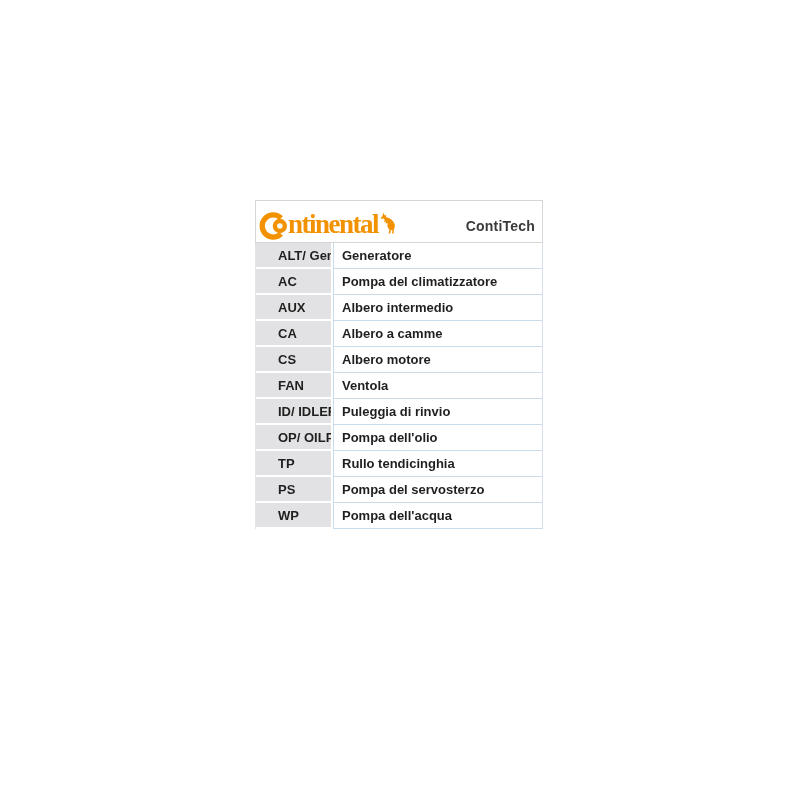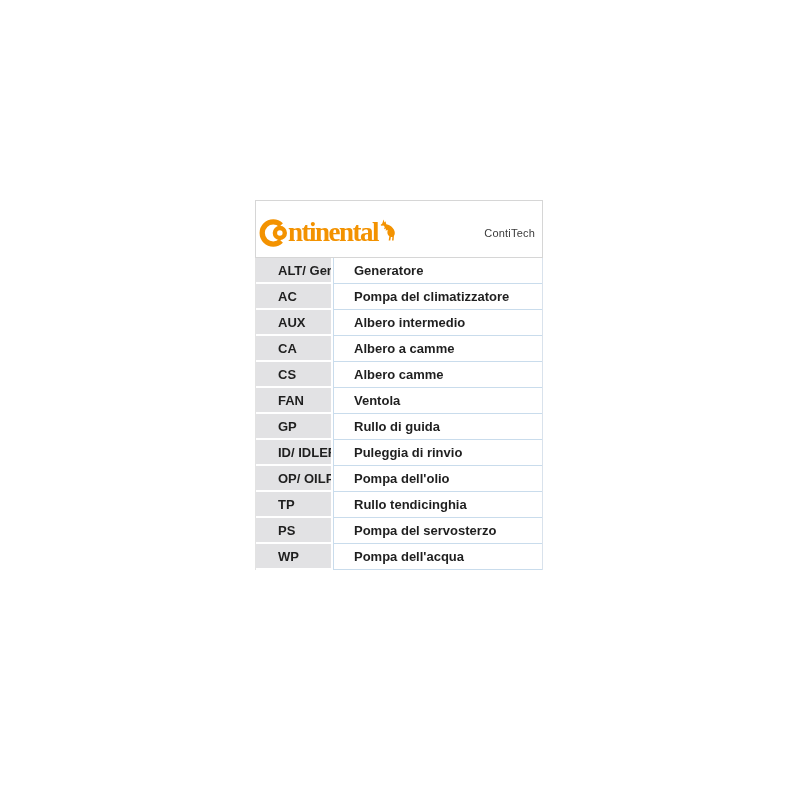--- a/index.html
+++ b/index.html
@@ -5,37 +5,37 @@
   html,body{margin:0;padding:0;}
   body{
     width:800px;height:800px;position:relative;background:#ffffff;
     font-family:"Liberation Sans", sans-serif;
     -webkit-font-smoothing:antialiased;
   }
   .card{
     position:absolute;left:255px;top:200px;width:288px;box-sizing:border-box;
   }
   .header{
-    box-sizing:border-box;height:58px;background:#ffffff;
+    box-sizing:border-box;height:43px;background:#ffffff;
     border:1px solid var(--card-border-gray,#D6D6D6);
     display:flex;align-items:center;justify-content:space-between;
     padding:8px 7px 0 3px;
   }
   .logo{
     display:flex;align-items:center;color:var(--brand-orange,#F39200);
     line-height:1;white-space:nowrap;
   }
   .logo svg{display:block;}
   .logo-rest{
     font-family:"Liberation Serif", serif;font-weight:bold;
     font-size:27px;letter-spacing:-1.5px;margin-left:-3px;margin-top:-2px;
   }
   .horse{margin-left:2px;margin-top:-6px;}
   .subbrand{
-    font-size:11px;font-weight:normal;color:var(--subbrand-gray,#3A3A3A);
+    font-size:14px;font-weight:bold;color:var(--subbrand-gray,#3A3A3A);
     letter-spacing:0.2px;
   }
   table.legend{
     border-collapse:separate;border-spacing:0;width:100%;
     border-left:1px solid #E3E3E3;border-right:1px solid #D9E2EC;
     table-layout:fixed;
   }
   table.legend td{
     height:23px;font-size:13px;font-weight:bold;
     color:var(--text-dark,#1F1F1F);vertical-align:middle;
@@ -43,21 +43,21 @@
   }
   td.abbr{
     width:77px;background:var(--abbr-cell-gray,#E2E2E4);
     border-bottom:2px solid #ffffff;border-right:2px solid #ffffff;
     padding-left:22px;box-sizing:border-box;
   }
   td.desc{
     background:#ffffff;
     border-bottom:1px solid var(--row-divider-blue,#C9DCEC);
     border-left:1px solid var(--row-divider-blue,#C9DCEC);
-    padding-left:20px;
+    padding-left:8px;
   }
 </style>
 </head>
 <body>
 
 <div class="page">
   <div class="card">
 
     <div class="header">
       <div class="logo">
@@ -93,29 +93,25 @@
           <tr>
             <td class="abbr">AUX</td>
             <td class="desc">Albero intermedio</td>
           </tr>
           <tr>
             <td class="abbr">CA</td>
             <td class="desc">Albero a camme</td>
           </tr>
           <tr>
             <td class="abbr">CS</td>
-            <td class="desc">Albero camme</td>
+            <td class="desc">Albero motore</td>
           </tr>
           <tr>
             <td class="abbr">FAN</td>
             <td class="desc">Ventola</td>
-          </tr>
-          <tr>
-            <td class="abbr">GP</td>
-            <td class="desc">Rullo di guida</td>
           </tr>
           <tr>
             <td class="abbr">ID/ IDLER</td>
             <td class="desc">Puleggia di rinvio</td>
           </tr>
           <tr>
             <td class="abbr">OP/ OILP</td>
             <td class="desc">Pompa dell'olio</td>
           </tr>
           <tr>

